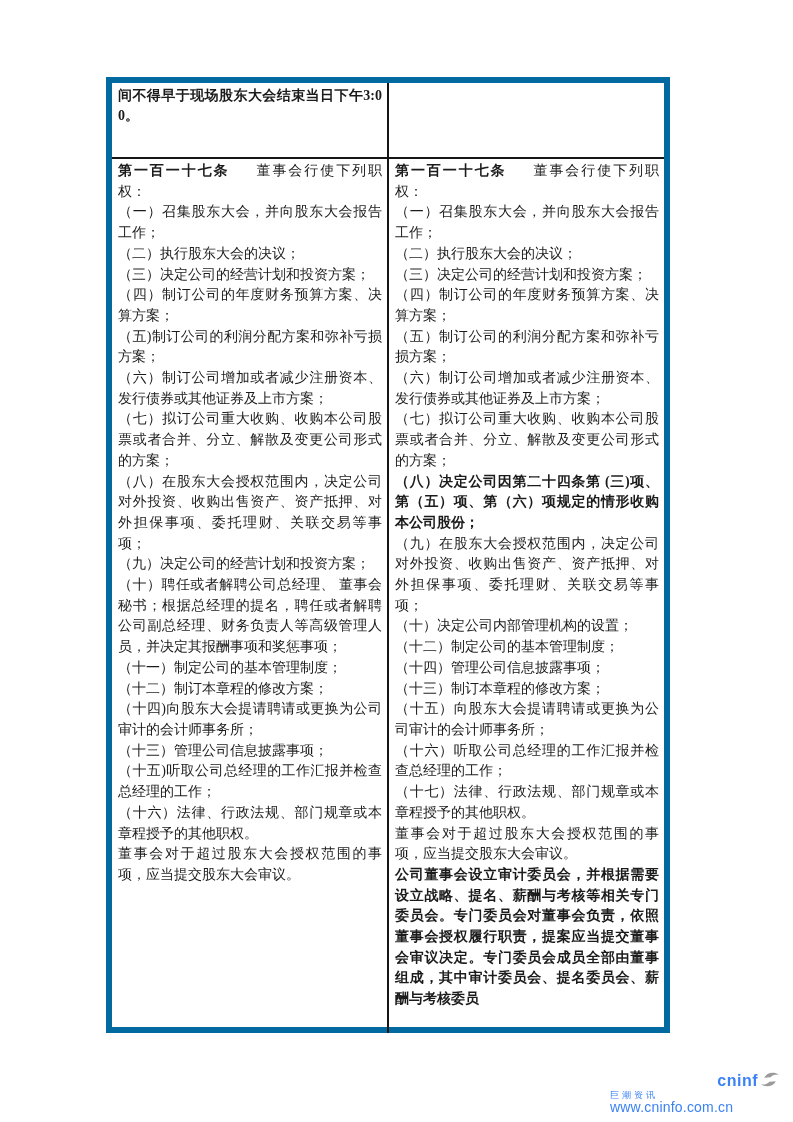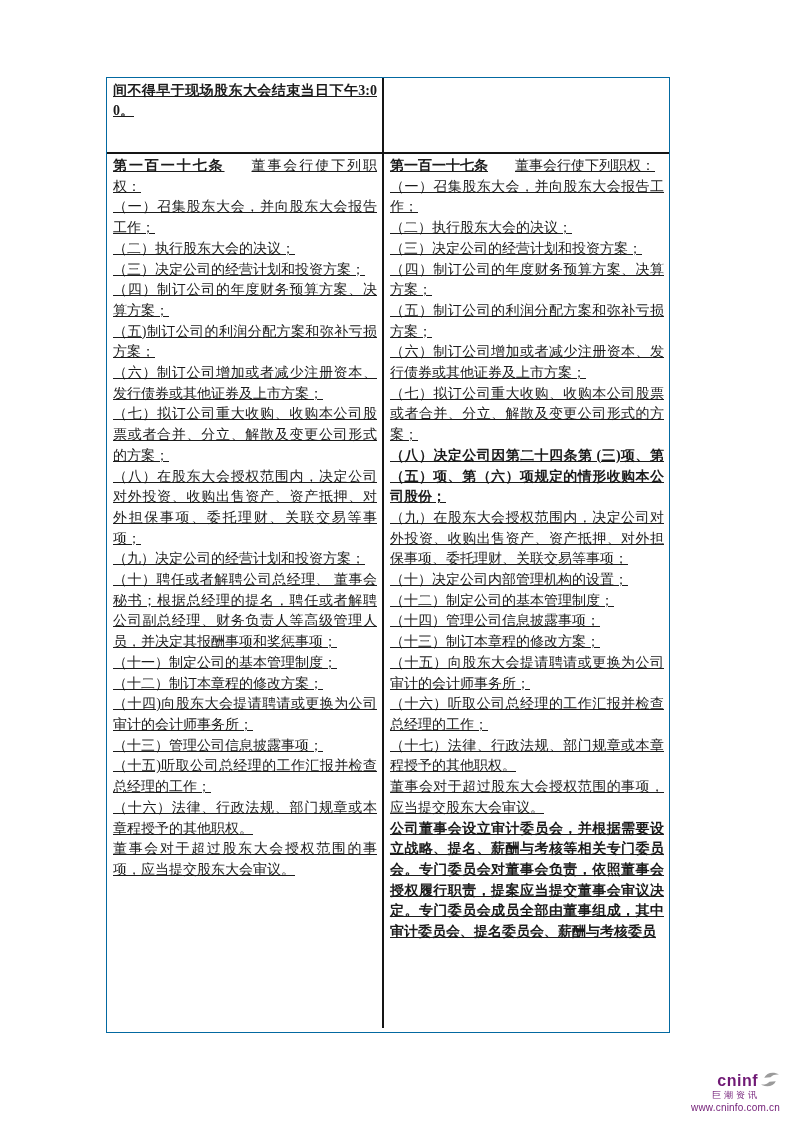--- a/index.html
+++ b/index.html
@@ -2,46 +2,46 @@
 <html><head>
 <meta charset="utf-8">
 <style>
   html,body{margin:0;padding:0;background:#ffffff;}
   .page{
     position:relative;width:793px;height:1122px;background:#ffffff;overflow:hidden;
     font-family:"Liberation Serif","DejaVu Serif",serif;color:#1b1b1b;
   }
   .doc-table{
     position:absolute;left:106px;top:77px;width:564px;height:956px;
-    border:1px solid #0369a1;box-sizing:border-box;background:#ffffff;text-decoration:underline;
+    border:6px solid #0369a1;box-sizing:border-box;background:#ffffff;
   }
   .t-row{display:flex;box-sizing:border-box;overflow:hidden;}
   .t-row.row1{height:76px;border-bottom:2px solid #151515;}
   .t-row.row2{height:874px;}
   .cell{
     box-sizing:border-box;overflow:hidden;
     padding:2px 5px 2px 6px;
     font-size:14px;line-height:20.7px;
     text-align:justify;word-break:break-all;
   }
   .row1 .cell{line-height:19.5px;padding-top:3px;}
   .cell.left{width:277px;border-right:2px solid #151515;}
   .cell.right{flex:1;}
   .para{margin:0;}
   .b{font-weight:bold;}
   .gap{margin-left:27px;}
   .footer{
     position:absolute;top:1072px;left:610px;width:170px;
-    color:#701a75;text-align:right;
+    color:#3b82f6;text-align:left;
     font-family:"Liberation Sans","DejaVu Sans",sans-serif;
   }
   .brand-line{display:flex;align-items:center;justify-content:flex-end;gap:2px;height:18px;}
   .brand-text{font-size:16px;font-weight:bold;letter-spacing:0.5px;line-height:16px;}
   .brand-cn{font-size:9px;letter-spacing:3px;line-height:11px;padding-right:20px;}
-  .brand-url{font-size:10px;line-height:13px;letter-spacing:0.2px;}
+  .brand-url{font-size:14px;line-height:13px;letter-spacing:0.2px;}
 </style>
 </head>
 <body>
 
 <div class="page">
 
   <div class="doc-table">
     <div class="t-row row1">
       <div class="cell left">
           <p class="para"><span class="b">间不得早于现场股东大会结束当日下午3:00。</span></p>

